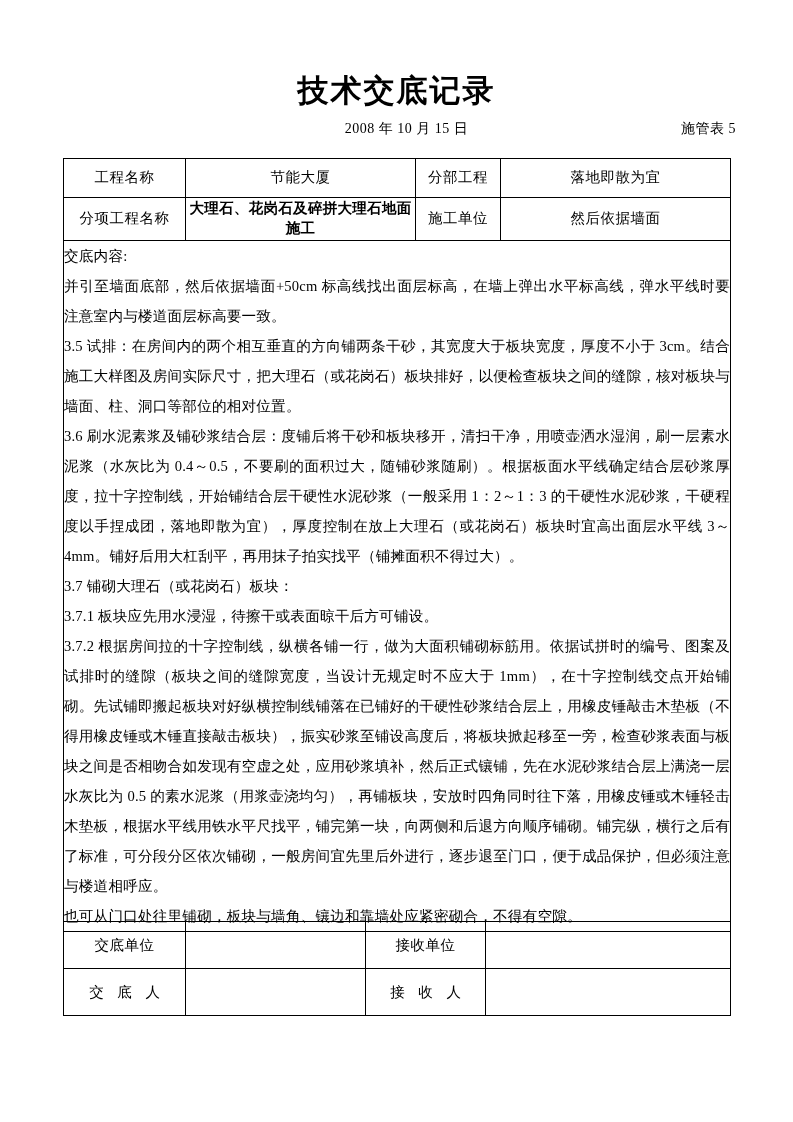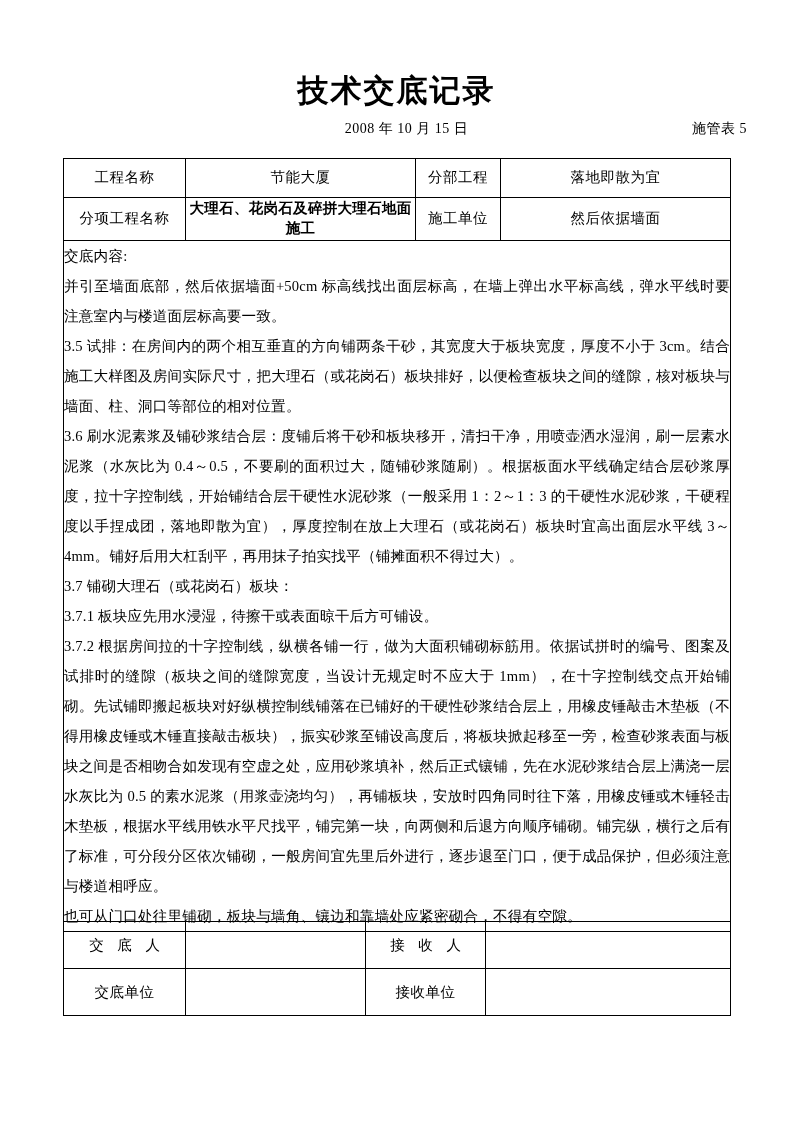--- a/index.html
+++ b/index.html
@@ -41,21 +41,21 @@
     height: 22px;
     margin-left: 20px;
   }
   .doc-date {
     font-size: 14px;
     text-align: center;
     letter-spacing: 0.5px;
   }
   .form-code {
     position: absolute;
-    right: 46px;
+    right: 57px;
     top: 0;
     font-size: 14px;
     letter-spacing: 0.5px;
   }
 
   
   .doc-table {
     position: absolute;
     left: 63px;
     top: 158px;
@@ -170,27 +170,27 @@
 
   <table class="doc-table" style="top:921px;">
     <colgroup>
       <col style="width:122px">
       <col style="width:180px">
       <col style="width:120px">
       <col style="width:245px">
     </colgroup>
     <tbody>
       <tr class="row-sign">
+        <td class="cell-sign-label">交底单位</td>
+        <td class="cell-sign-blank"></td>
+        <td class="cell-sign-label">接收单位</td>
+        <td class="cell-sign-blank"></td>
+      </tr>
+      <tr class="row-sign">
         <td class="cell-sign-label spaced">交 底 人</td>
         <td class="cell-sign-blank"></td>
         <td class="cell-sign-label spaced">接 收 人</td>
-        <td class="cell-sign-blank"></td>
-      </tr>
-      <tr class="row-sign">
-        <td class="cell-sign-label">交底单位</td>
-        <td class="cell-sign-blank"></td>
-        <td class="cell-sign-label">接收单位</td>
         <td class="cell-sign-blank"></td>
       </tr>
     </tbody>
   </table>
 
 </div>
 
 </body></html>

